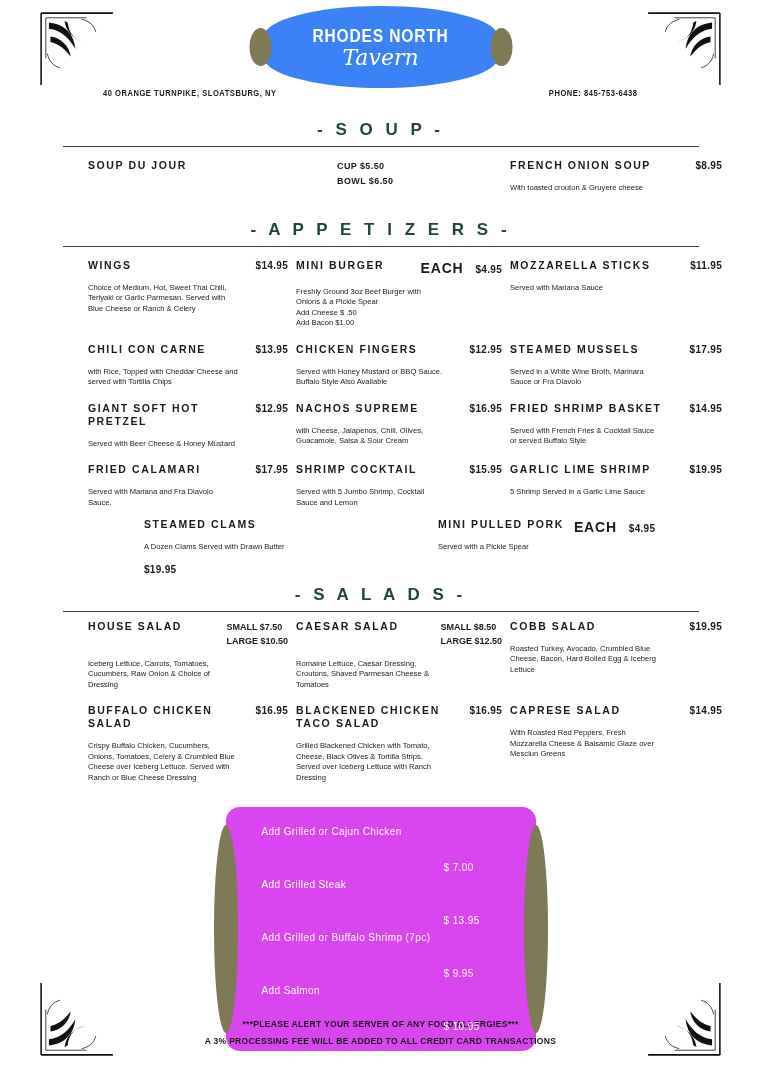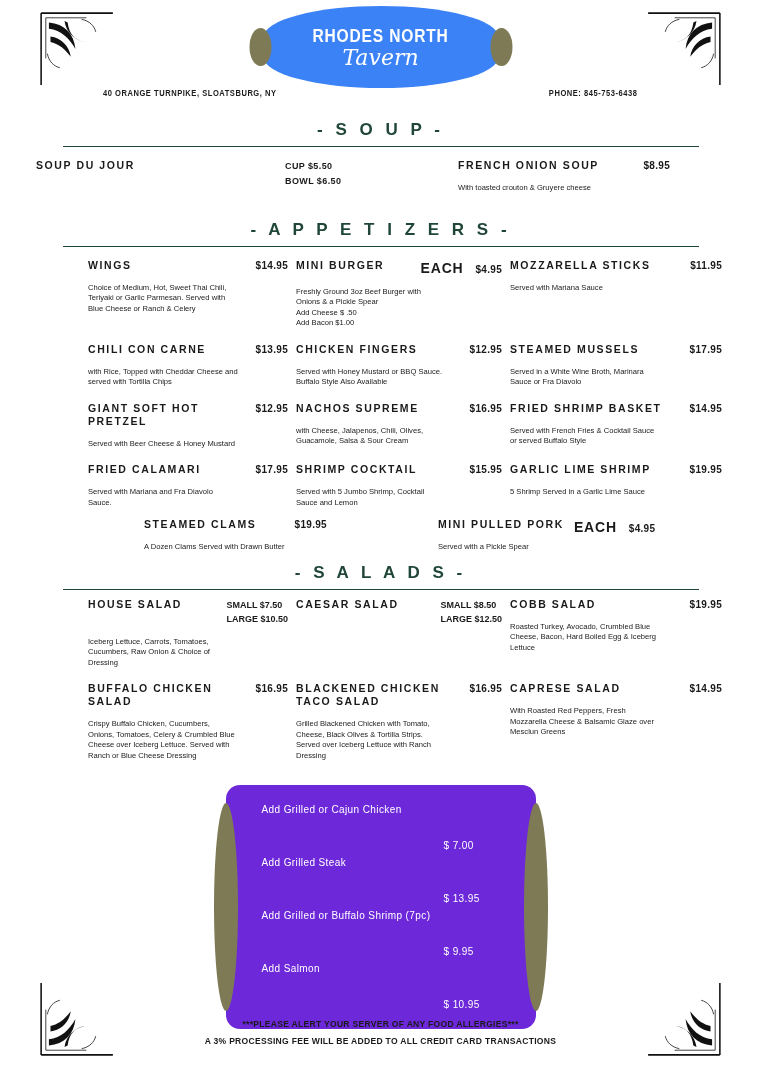--- a/index.html
+++ b/index.html
@@ -103,35 +103,35 @@
   .item-price .each{font-size:14px;letter-spacing:.8px;margin-right:12px;font-weight:bold;}
   .item-desc{
     font-size:7.6px;line-height:10.5px;color:#1a1a1a;margin-top:11px;
     max-width:150px;
   }
   .price-stack{text-align:left;font-size:9px;font-weight:bold;line-height:14px;}
 
   
   .soup-row{
     display:grid;grid-template-columns:200px 206px 212px;column-gap:8px;
-    padding:0 36px;box-sizing:border-box;margin-top:6px;
+    padding:0 88px;box-sizing:border-box;margin-top:6px;
   }
   .soup-sizes{font-size:9px;font-weight:bold;line-height:15px;letter-spacing:.4px;margin-left:41px;}
 
   
   .dressings-wrap{text-align:center;margin:4px 0 14px 0;}
   .dress-label{font-size:8px;font-weight:bold;letter-spacing:1.2px;margin-bottom:4px;}
   .dress-list{font-size:9px;font-weight:bold;letter-spacing:.2px;margin-bottom:4px;}
   .dress-extra{font-size:8.2px;font-weight:bold;letter-spacing:.2px;}
 
   
   .addons{
     position:relative;
     width:310px;margin:10px auto 0 auto;
-    background:#6d28d9;color:#ffffff;
+    background:#d946ef;color:#ffffff;
     padding:16px 0 16px 0;
     border-radius:14px;
   }
   .addons:before{
     content:"";position:absolute;left:-12px;top:18px;bottom:18px;width:24px;
     background:#7e7a55;border-radius:50%;
   }
   .addons:after{
     content:"";position:absolute;right:-12px;top:18px;bottom:18px;width:24px;
     background:#7e7a55;border-radius:50%;
@@ -348,21 +348,21 @@
         <div class="item-top">
           <div class="item-name">GARLIC LIME SHRIMP</div>
           <div class="item-price">$19.95</div>
         </div>
         <div class="item-desc">5 Shrimp Served in a Garlic Lime Sauce</div>
       </div>
 
     </div>
 
     <div class="center-pair">
-      <div class="cp-item" style="padding-left:84px;">
+      <div class="cp-item" style="padding-left:84px;flex-direction:column;">
         <div class="cp-text">
           <div class="item-name">STEAMED CLAMS</div>
           <div class="item-desc">A Dozen Clams Served with Drawn Butter</div>
         </div>
         <div class="item-price">$19.95</div>
       </div>
       <div class="cp-item" style="padding-left:58px;">
         <div class="cp-text">
           <div class="item-name">MINI PULLED PORK</div>
           <div class="item-desc">Served with a Pickle Spear</div>
@@ -389,20 +389,21 @@
       </div>
 
       <div class="item">
         <div class="item-top">
           <div class="item-name">CAESAR SALAD</div>
           <div class="price-stack">
             <div>SMALL $8.50</div>
             <div>LARGE $12.50</div>
           </div>
         </div>
+        <div class="item-desc">Romaine Lettuce, Caesar Dressing, Croutons, Shaved Parmesan Cheese &amp; Tomatoes</div>
       </div>
 
       <div class="item">
         <div class="item-top">
           <div class="item-name">COBB SALAD</div>
           <div class="item-price">$19.95</div>
         </div>
         <div class="item-desc">Roasted Turkey, Avocado, Crumbled Blue Cheese, Bacon, Hard Boiled Egg &amp; Iceberg Lettuce</div>
       </div>
 

